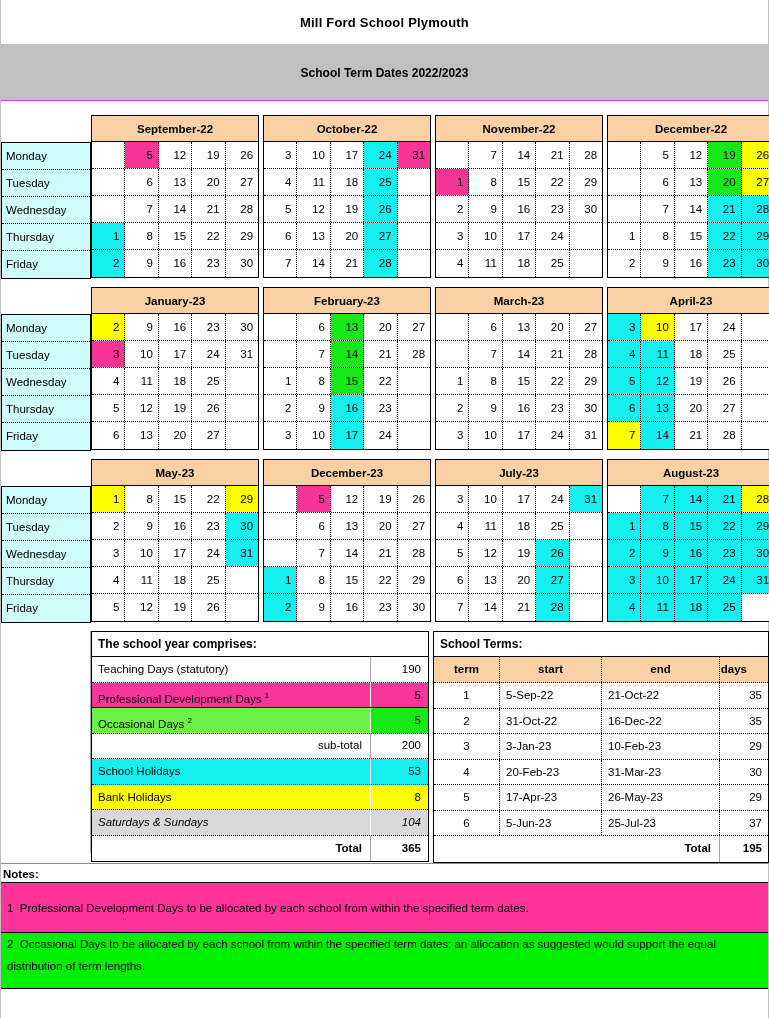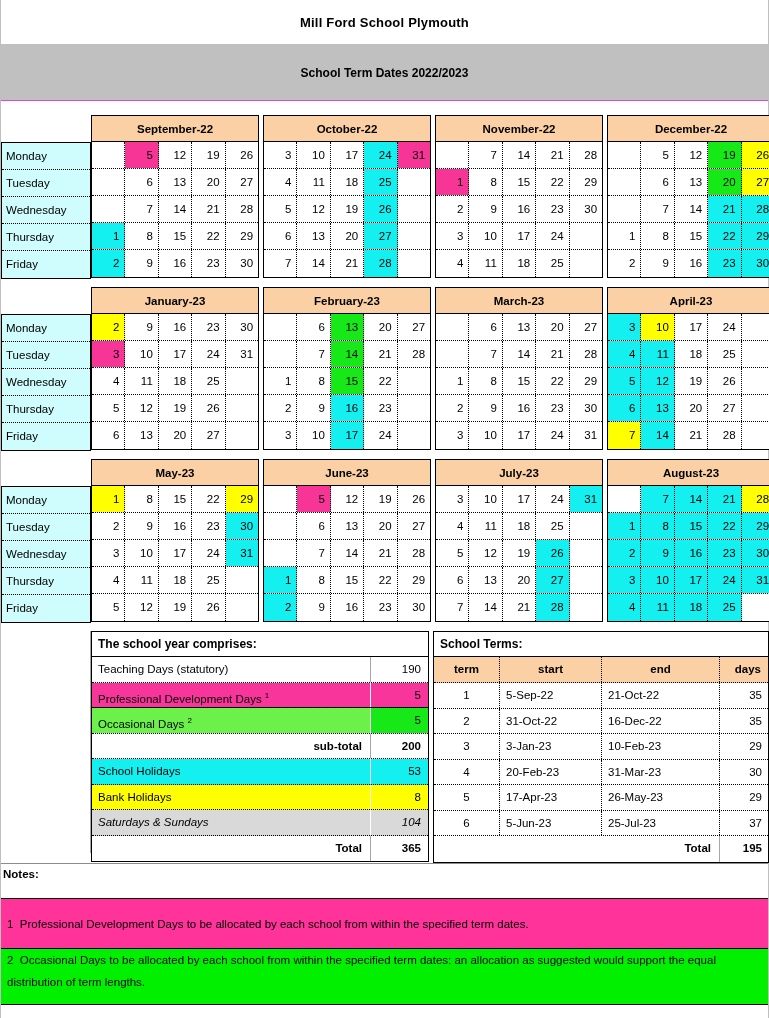--- a/index.html
+++ b/index.html
@@ -198,21 +198,21 @@
     line-height: 25px;
     font-size: 11.5px;
     box-sizing: border-box;
     border-left: 1px solid #ffffff;
   }
   .sum-row.r-teach .sum-value { border-left: 1px solid #a6a6a6; }
   .sum-row.r-pd    { background: #0f172a; border-bottom: 1px dotted #000000; }
   .sum-row.r-pd .sum-label, .sum-row.r-pd .sum-value { background: #f7359b; }
   .sum-row.r-occ .sum-label { background: #6cf04a; }
   .sum-row.r-occ .sum-value { background: #17e817; }
-  .sum-row.r-sub { font-weight: bold; border-bottom: 1px dotted #000000; }
+  .sum-row.r-sub { font-weight: normal; border-bottom: 1px dotted #000000; align-items: center; }
   .sum-row.r-sub .sum-label { text-align: right; padding-right: 8px; }
   .sum-row.r-sub .sum-value { border-left: 1px solid #a6a6a6; }
   .sum-row.r-holiday { background: #14f0f0; }
   .sum-row.r-holiday .sum-label, .sum-row.r-holiday .sum-value { background: #14f0f0; }
   .sum-row.r-bank { background: #ffff00; }
   .sum-row.r-bank .sum-label, .sum-row.r-bank .sum-value { background: #ffff00; }
   .sum-row.r-weekend { background: #d9d9d9; }
   .sum-row.r-weekend .sum-label, .sum-row.r-weekend .sum-value { background: #d9d9d9; font-style: italic; }
   .sum-row.r-total { font-weight: bold; border-bottom: none; }
   .sum-row.r-total .sum-label { text-align: right; padding-right: 8px; }
@@ -231,21 +231,21 @@
   .terms-head div {
     line-height: 25px;
     font-size: 11.5px;
     box-sizing: border-box;
     border-right: 1px dotted #000000;
   }
   .terms-head div:last-child { border-right: none; }
   .th-term { flex: 0 0 66px; text-align: center; }
   .th-start { flex: 0 0 102px; text-align: center; }
   .th-end { flex: 1 1 auto; text-align: center; }
-  .th-days { flex: 0 0 48px; text-align: right; padding-right: 7px; }
+  .th-days { flex: 0 0 48px; text-align: right; padding-right: 21px; }
   .term-row {
     display: flex;
     height: 25.5px;
     border-bottom: 1px dotted #000000;
     box-sizing: border-box;
   }
   .term-row div {
     line-height: 25px;
     font-size: 11.5px;
     box-sizing: border-box;
@@ -275,21 +275,21 @@
     flex: 0 0 48px;
     text-align: right;
     padding-right: 6px;
     line-height: 25px;
     font-size: 11.5px;
     box-sizing: border-box;
   }
 
   
   .notes-label {
-    height: 36px;
+    height: 20px;
     line-height: 20px;
     font-weight: bold;
     font-size: 11.5px;
     padding-left: 2px;
     border-top: 1px solid #8c8c8c;
     border-bottom: 1px solid #000000;
     box-sizing: border-box;
     background: #ffffff;
   }
   .note {
@@ -702,21 +702,21 @@
             <div class="wrow">
               <div class="cell ">5</div>
               <div class="cell ">12</div>
               <div class="cell ">19</div>
               <div class="cell ">26</div>
               <div class="cell empty"></div>
             </div>
           </div>
         </div>
         <div class="month">
-          <div class="month-head">June-23</div>
+          <div class="month-head">December-23</div>
           <div class="month-body">
             <div class="wrow">
               <div class="cell empty"></div>
               <div class="cell c-pd">5</div>
               <div class="cell ">12</div>
               <div class="cell ">19</div>
               <div class="cell ">26</div>
             </div>
             <div class="wrow">
               <div class="cell empty"></div>

